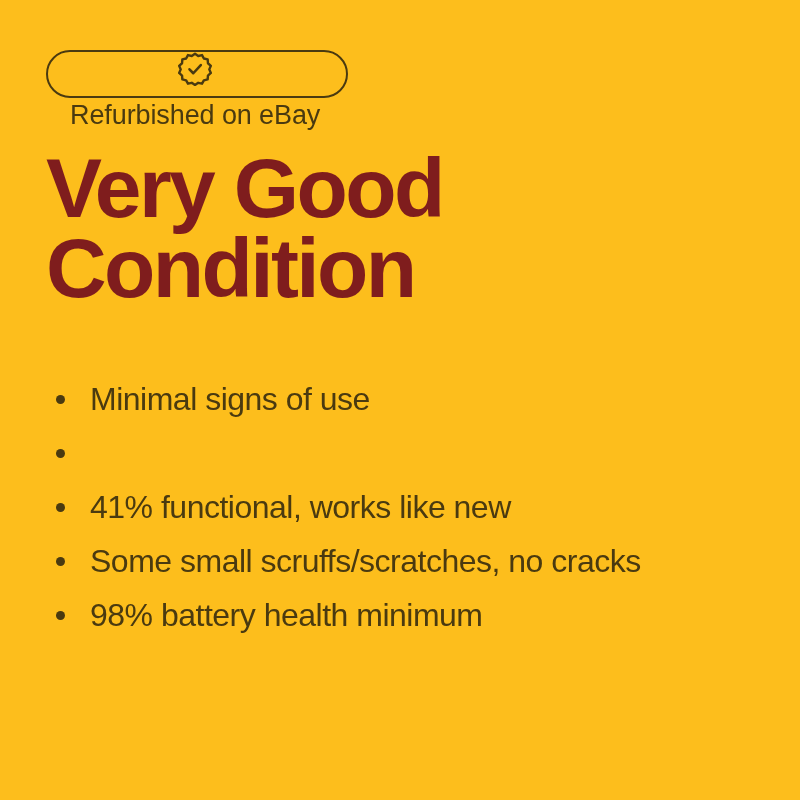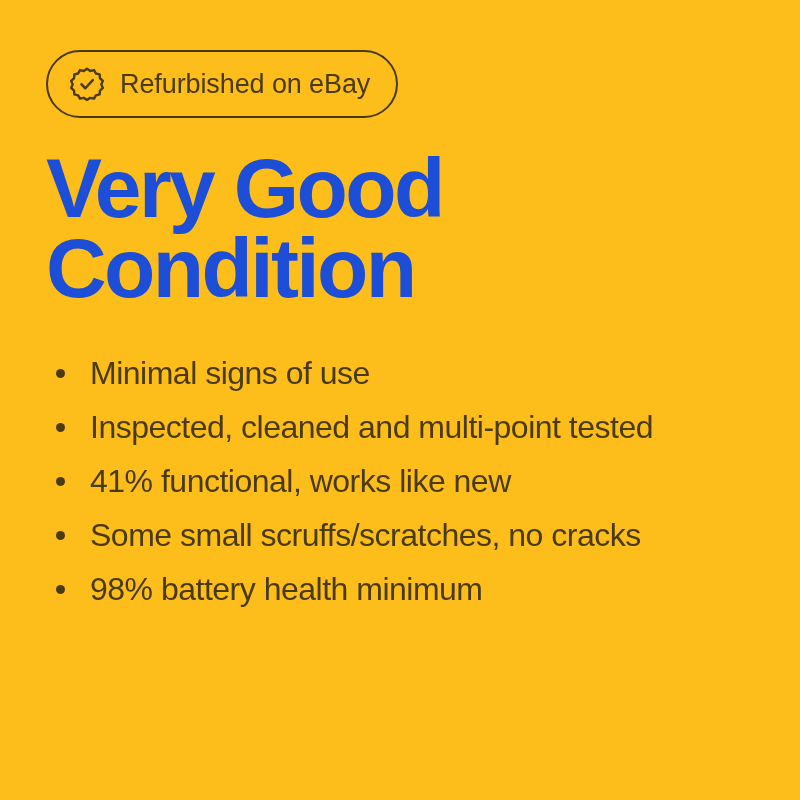--- a/index.html
+++ b/index.html
@@ -23,30 +23,31 @@
     height: 800px;
     box-sizing: border-box;
     background: #FDBE1C;
   }
 
   
   .badge-pill {
     position: absolute;
     left: 46px;
     top: 50px;
-    height: 68px;
+    height: 48px;
     box-sizing: border-box;
     display: inline-flex;
     align-items: center;
     gap: 16px;
     padding: 0 26px 0 22px;
     border: 2px solid #4A3A10;
     border-radius: 999px;
     background: transparent;
     white-space: nowrap;
+    flex-direction: column;
   }
 
   .badge-icon {
     display: block;
     width: 34px;
     height: 34px;
     flex: 0 0 34px;
   }
 
   .badge-icon svg {
@@ -63,33 +64,33 @@
     font-weight: 400;
   }
 
   
   .heading {
     position: absolute;
     left: 46px;
     top: 148px;
     width: 700px;
     margin: 0;
-    color: #1d4ed8;
+    color: #7f1d1d;
     font-size: 84px;
     line-height: 80px;
     font-weight: 700;
     letter-spacing: -2.6px;
     white-space: pre-line;
   }
 
   
   .feature-list {
     position: absolute;
     left: 46px;
-    top: 346px;
+    top: 372px;
     width: 720px;
     margin: 0;
     padding: 0;
     list-style: none;
     text-align: right;
   }
 
   .feature-item {
     position: relative;
     height: 54px;
@@ -134,21 +135,20 @@
   <h1 class="heading">Very Good
 Condition</h1>
 
   <ul class="feature-list">
     <li class="feature-item">
       <span class="feature-bullet"></span>
       <span>Minimal signs of use</span>
     </li>
     <li class="feature-item">
       <span class="feature-bullet"></span>
-      <span>Inspected, cleaned and multi-point tested</span>
     </li>
     <li class="feature-item">
       <span class="feature-bullet"></span>
       <span>41% functional, works like new</span>
     </li>
     <li class="feature-item">
       <span class="feature-bullet"></span>
       <span>Some small scruffs/scratches, no cracks</span>
     </li>
     <li class="feature-item">

